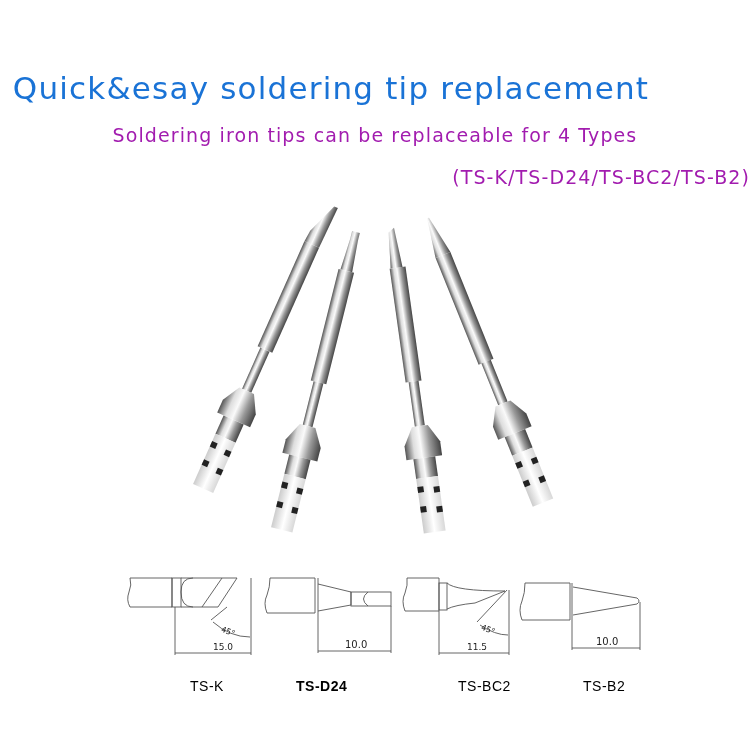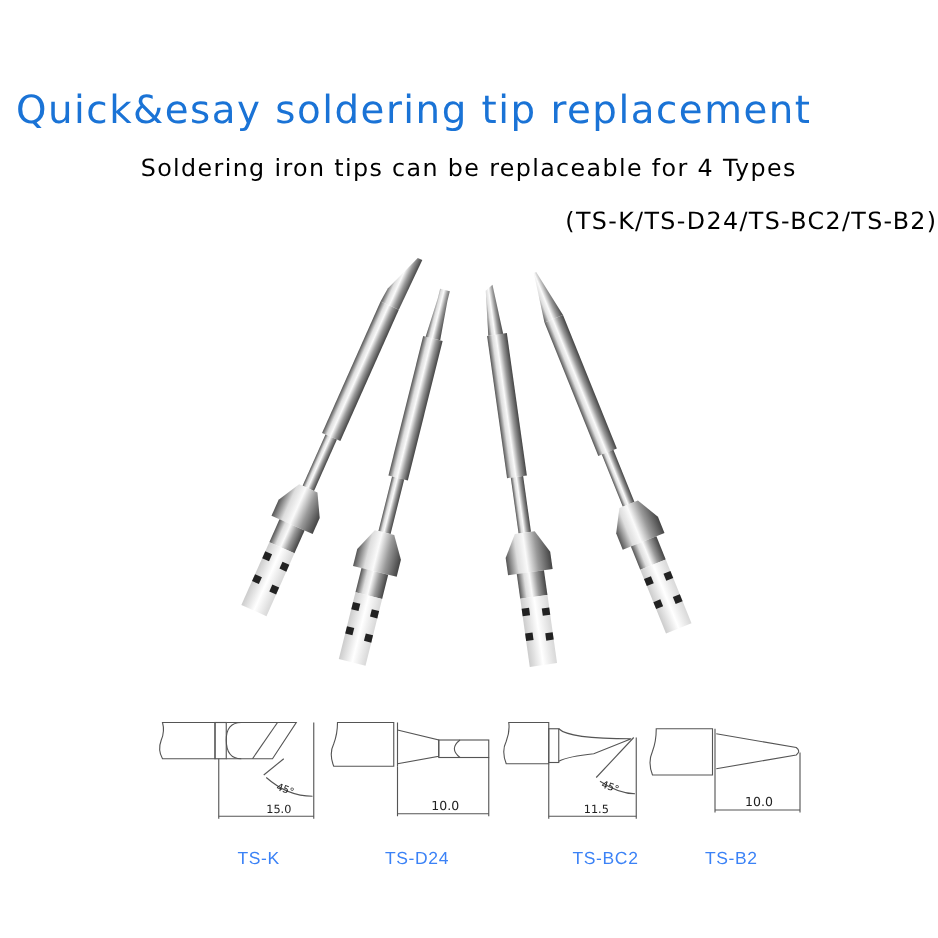--- a/index.html
+++ b/index.html
@@ -1,23 +1,23 @@
 <!DOCTYPE html>
 <html><head>
 <meta charset="utf-8">
 <style>
   html, body { margin:0; padding:0; background:#ffffff; }
   body { width:750px; height:750px; position:relative; overflow:hidden; font-family:"DejaVu Sans", sans-serif; }
   .title { position:absolute; left:0; width:662px; top:70px; text-align:center; color:#1a73d6; font-size:31px; letter-spacing:1.2px; font-weight:400; font-family:"DejaVu Sans", sans-serif; }
-  .sub { position:absolute; left:0; width:750px; text-align:center; color:#000000; font-size:19px; letter-spacing:1.1px; }
+  .sub { position:absolute; left:0; width:750px; text-align:center; color:#a21caf; font-size:19px; letter-spacing:1.1px; }
   .sub1 { top:124px; }
   .sub2 { top:166px;text-align:right; }
   .tips { position:absolute; left:0; top:195px; width:750px; height:370px; }
   .diagram { position:absolute; top:565px; }
-  .label { position:absolute; top:678px; color:#3b82f6; font-size:14px; letter-spacing:0.5px; font-family:"Liberation Sans", sans-serif; }
+  .label { position:absolute; top:678px; color:#000000; font-size:14px; letter-spacing:0.5px; font-family:"Liberation Sans", sans-serif; }
 </style>
 </head>
 <body>
 
 <div class="title">Quick&amp;esay soldering tip replacement</div>
 <div class="sub sub1">Soldering iron tips can be replaceable for 4 Types</div>
 <div class="sub sub2">(TS-K/TS-D24/TS-BC2/TS-B2)</div>
 
 <svg class="tips" viewBox="0 195 750 370" width="750" height="370">
   <defs>
@@ -120,15 +120,15 @@
     <line x1="57" y1="18" x2="57" y2="55"></line>
     <path d="M58 22 L122 33 Q126 36 122 39 L58 50"></path>
     <line x1="57" y1="55" x2="57" y2="85"></line>
     <line x1="125" y1="37" x2="125" y2="85"></line>
     <line x1="57" y1="83" x2="125" y2="83"></line>
   </g>
   <text x="81" y="80" font-size="10" fill="#222">10.0</text>
 </svg>
 
 <div class="label" style="left:190px;">TS-K</div>
-<div class="label" style="left:308px;">TS-D24</div>
+<div class="label" style="left:296px;font-weight:bold;">TS-D24</div>
 <div class="label" style="left:458px;">TS-BC2</div>
-<div class="label" style="left:564px;">TS-B2</div>
+<div class="label" style="left:583px;">TS-B2</div>
 
 </body></html>

